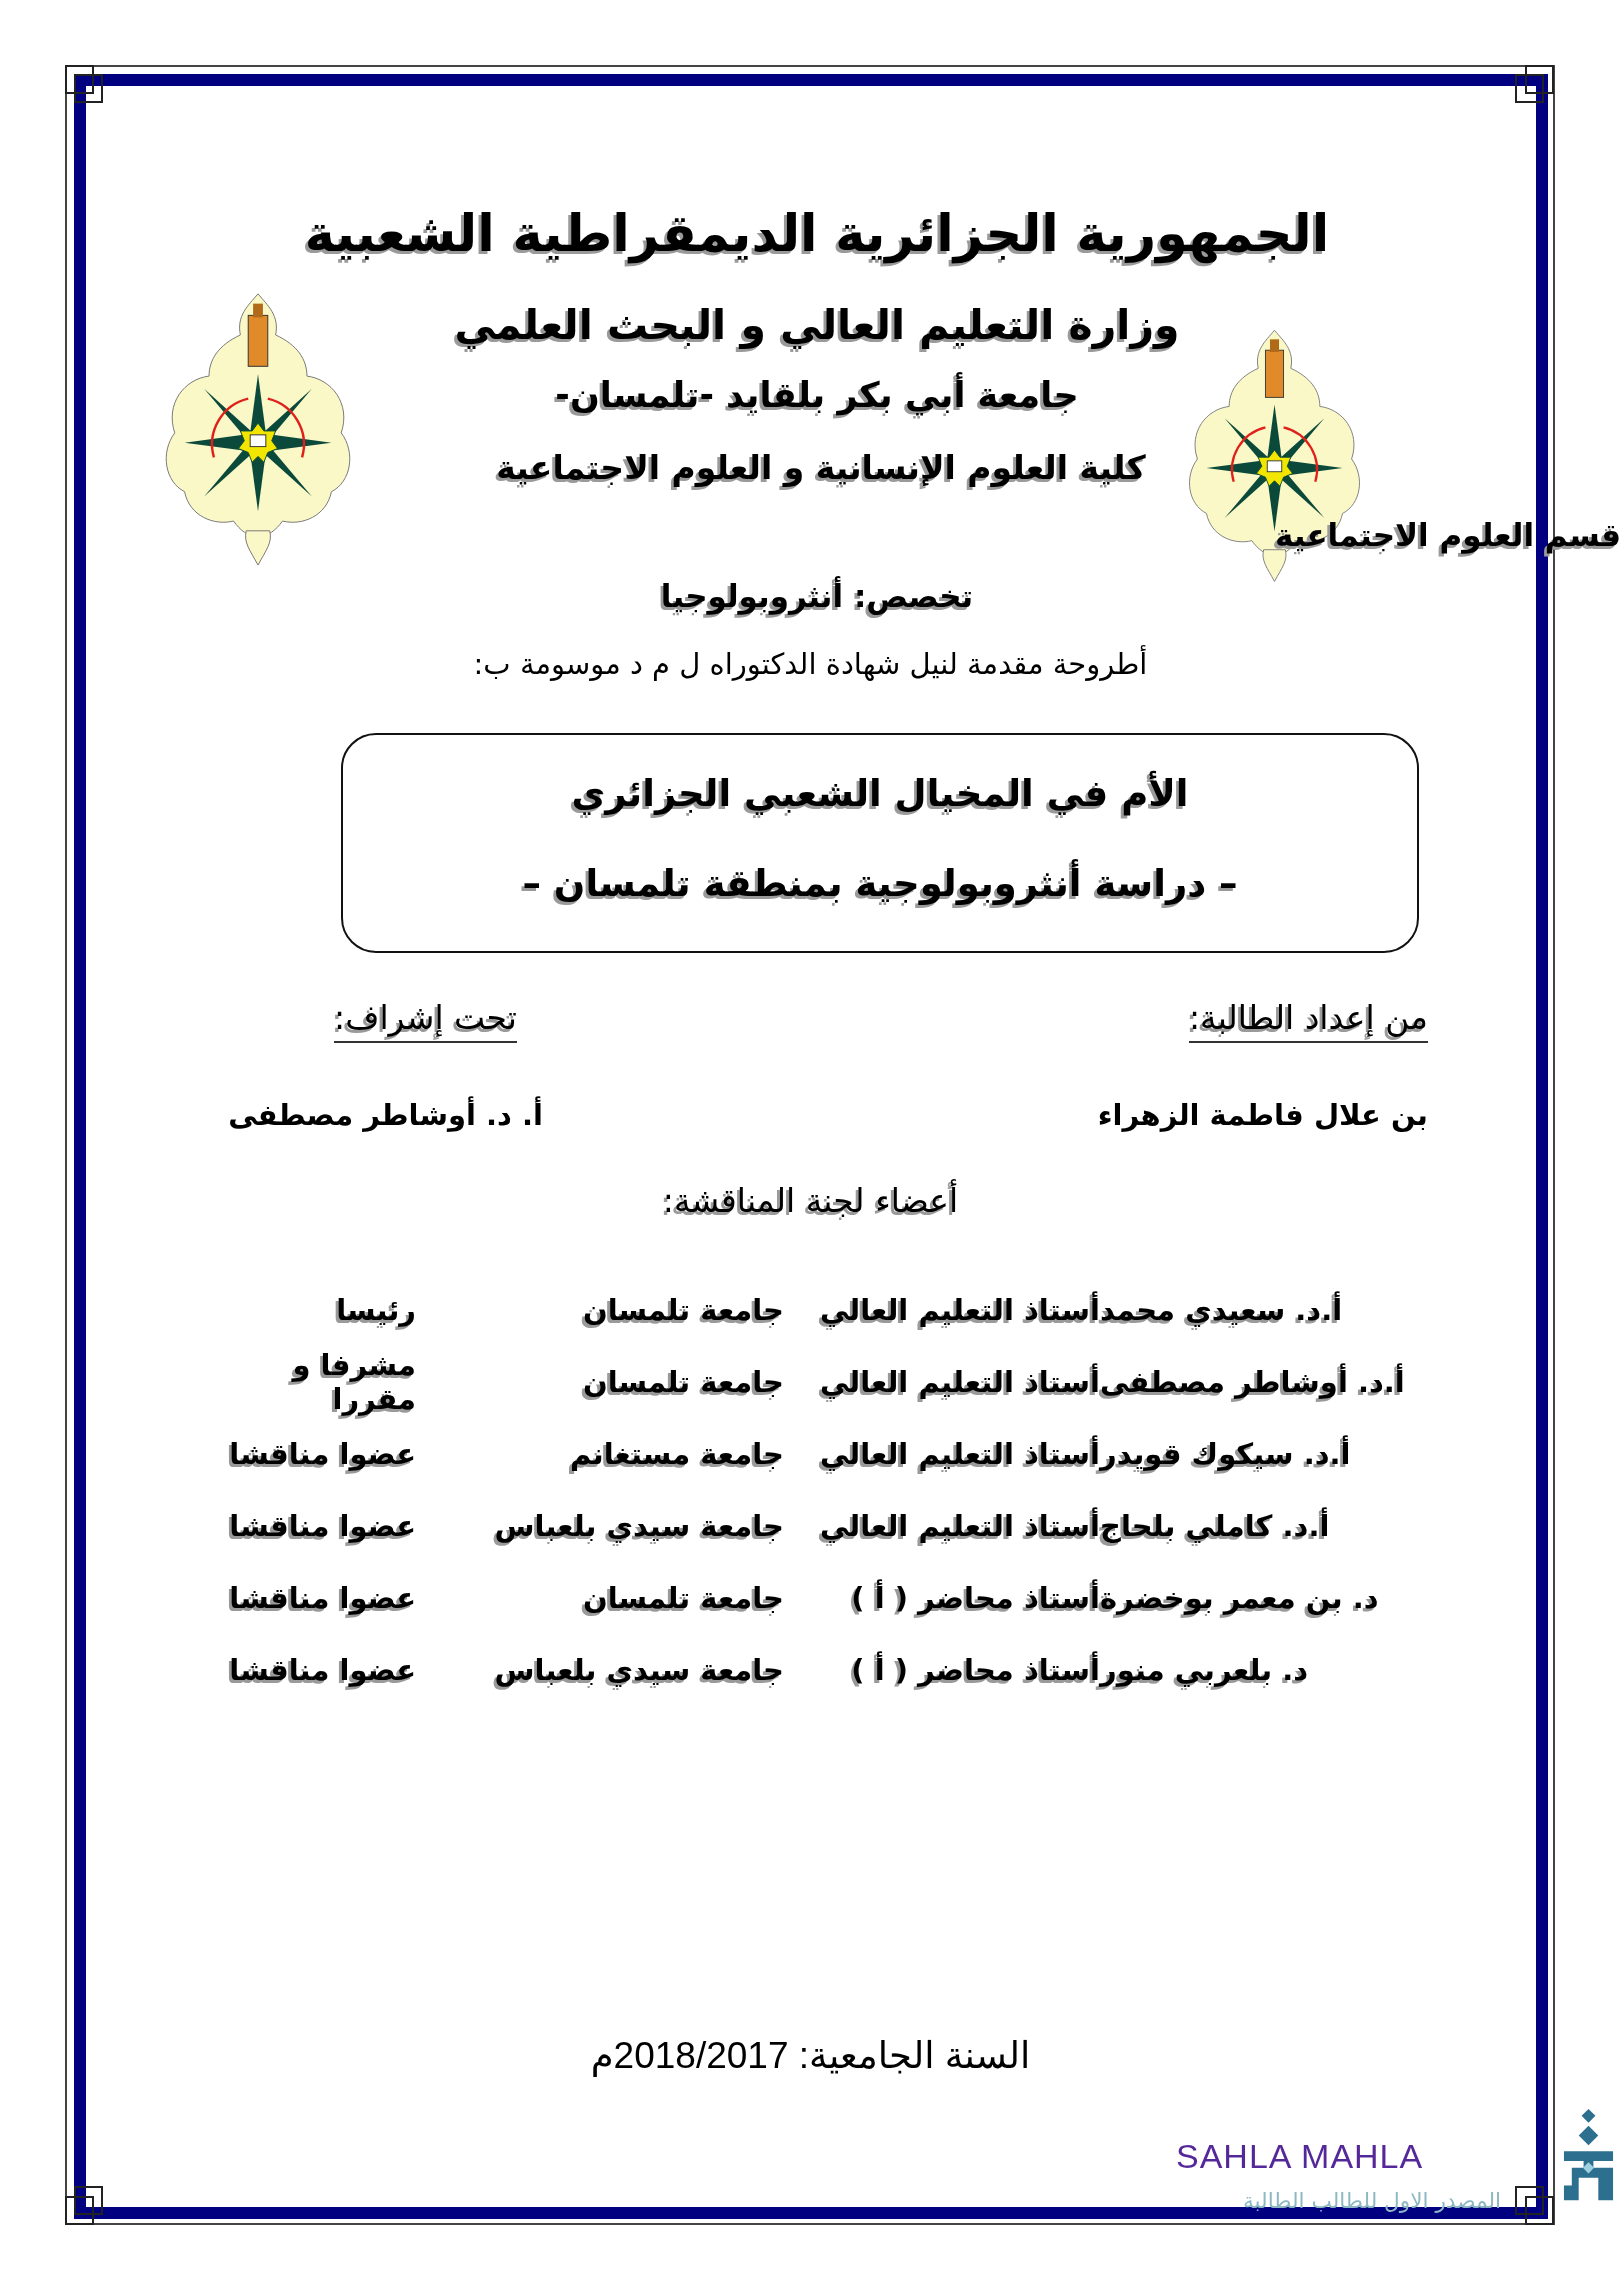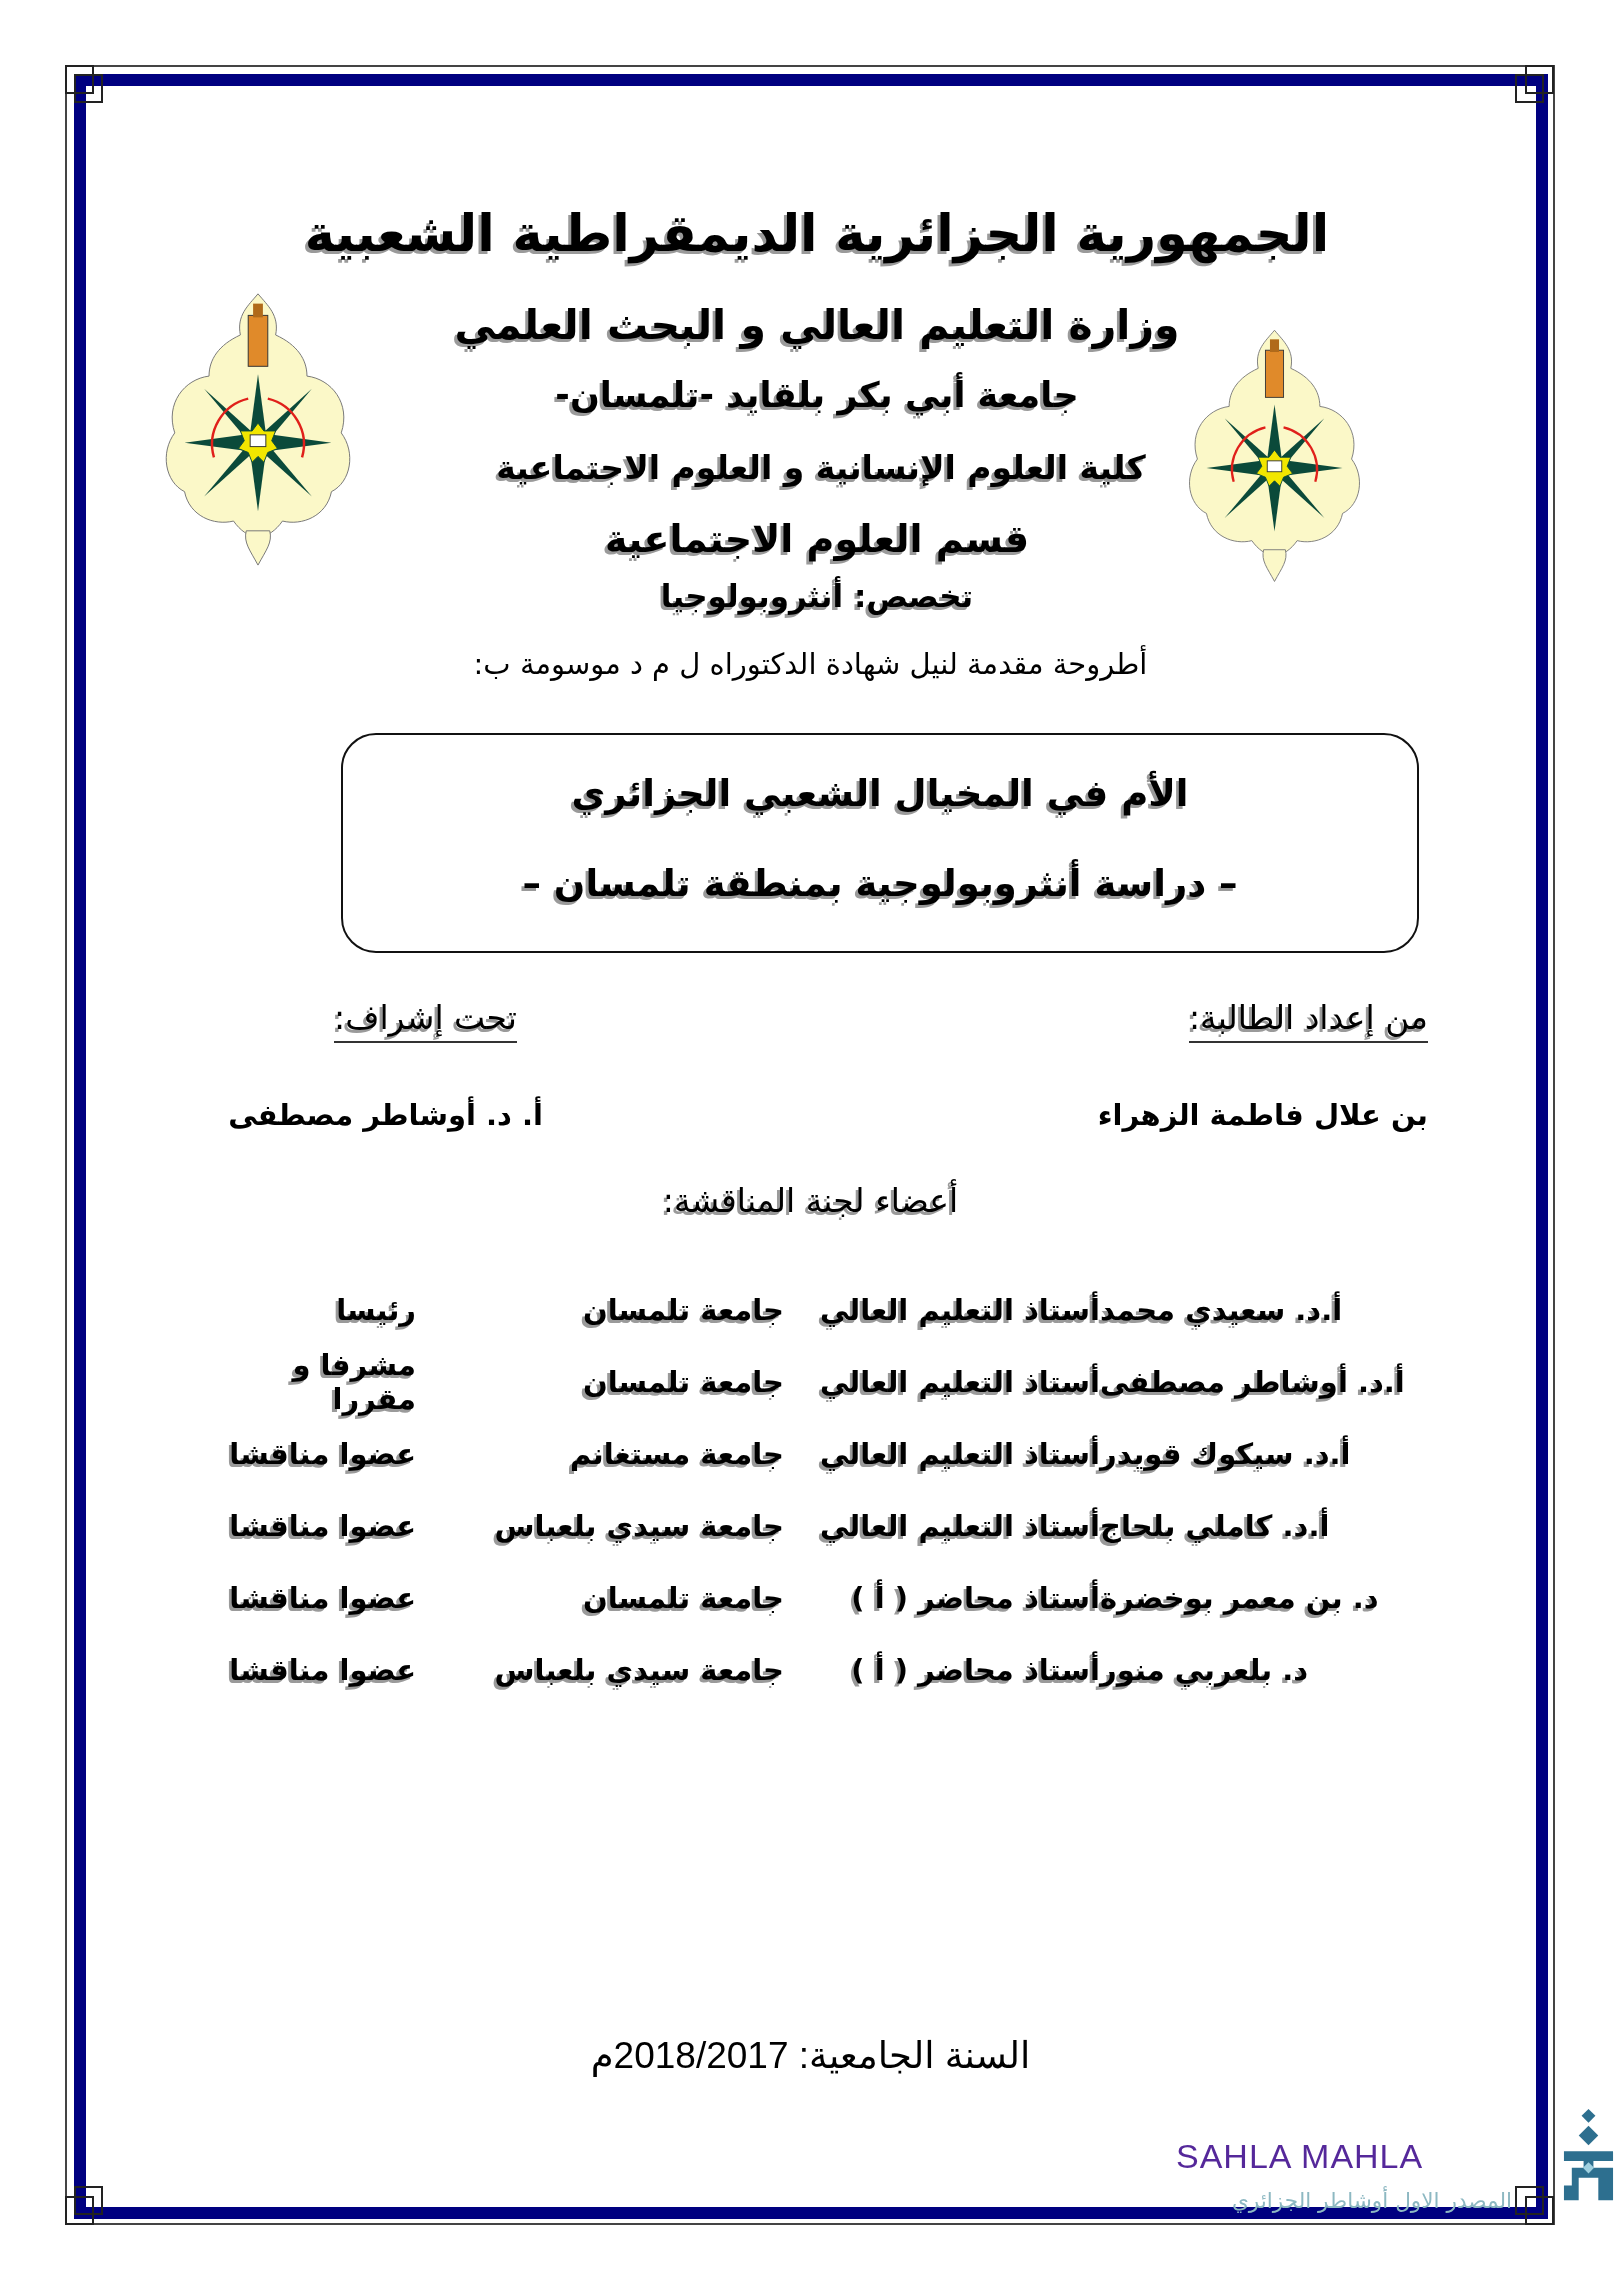--- a/index.html
+++ b/index.html
@@ -13,21 +13,21 @@
                     border: 12.7px solid #000080; box-sizing: border-box; }
     .corner-box { position: absolute; width: 29px; height: 29px; border: 2px solid #222; box-sizing: border-box; }
 
     
     .heading { position: absolute; left: 13px; right: 0; text-align: center; font-weight: bold;
                text-shadow: -2.9px 2.9px 0 #9a9a9a; direction: rtl; }
     .h1 { top: 204px; font-size: 51px; }
     .h2 { top: 301px; font-size: 41px; }
     .h3 { top: 375px; font-size: 35px; }
     .h4 { top: 448px; font-size: 33px; padding-left: 8px; }
-    .h5 { top: 517px; font-size: 38px; }
+    .h5 { top: 517px; font-size: 31px; text-align: right; }
     .h6 { top: 578px; font-size: 31px; }
     .intro { position: absolute; left: 0; right: 0; top: 647px; text-align: center;
              font-size: 29px; direction: rtl; }
 
     
     .logo { position: absolute; }
     .logo-left  { left: 160px; top: 286px; width: 196px; height: 284px; }
     .logo-right { left: 1179px; top: 323px; width: 191px; height: 263px; }
 
     
@@ -179,20 +179,20 @@
     <div class="c-name">د. بلعربي منور</div>
     <div class="c-rank">أستاذ محاضر ( أ )</div>
     <div class="c-univ">جامعة سيدي بلعباس</div>
     <div class="c-role">عضوا مناقشا</div>
   </div>
 </div>
 
 <div class="year">السنة الجامعية: 2018/2017م</div>
 
 <div class="wm-title">SAHLA MAHLA</div>
-<div class="wm-sub">المصدر الاول أوشاطر الجزائري</div>
+<div class="wm-sub">المصدر الاول للطالب الطالبة</div>
 <svg class="wm-logo" viewBox="0 0 70 110">
   <rect x="30" y="4" width="10" height="10" transform="rotate(45 35 9)" fill="#2d6f8f"></rect>
   <rect x="28" y="22" width="14" height="14" transform="rotate(45 35 29)" fill="#2d6f8f"></rect>
   <path d="M10 45 L60 45 L60 55 L40 55 L40 62 L60 62 L60 95 L45 95 L45 72 L25 72 L25 95 L10 95 L10 80 L18 80 L18 62 L30 62 L30 55 L10 55 Z" fill="#2d6f8f"></path>
   <rect x="31" y="58" width="8" height="8" transform="rotate(45 35 62)" fill="#9fd0e0"></rect>
 </svg>
 
 
 </body></html>

